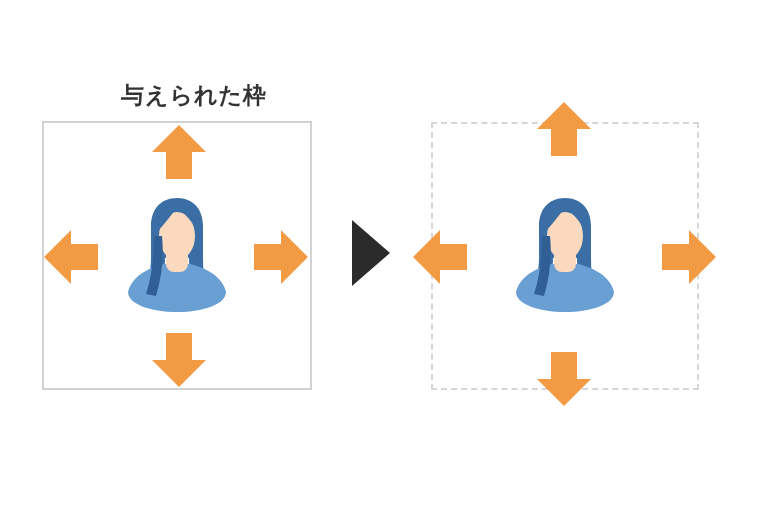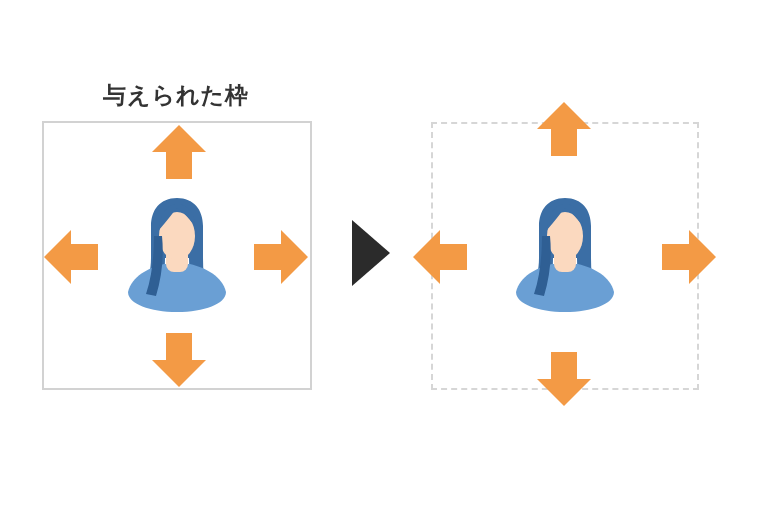--- a/index.html
+++ b/index.html
@@ -1,19 +1,19 @@
 <!DOCTYPE html>
 <html><head>
   <meta charset="utf-8">
   <style>
     html, body { margin: 0; padding: 0; background: #ffffff; }
     body { width: 762px; height: 520px; position: relative; overflow: hidden;
            font-family: "DejaVu Sans", sans-serif; }
     .abs { position: absolute; }
-    .title { left: 42px; width: 268px; top: 80px; text-align: center;
+    .title { left: 60px; width: 268px; top: 80px; text-align: center;
              font-size: 23px; font-weight: bold; color: #333333; letter-spacing: 1px; }
     .frame-solid { left: 42px; top: 121px; width: 266px; height: 265px;
                    border: 2px solid #d2d2d2; }
     .frame-dashed { left: 431px; top: 122px; width: 264px; height: 264px;
                     border: 2px dashed #d6d6d6; }
     svg.arrow, svg.person, svg.play { position: absolute; overflow: visible; }
   </style>
 </head>
 <body>
 

